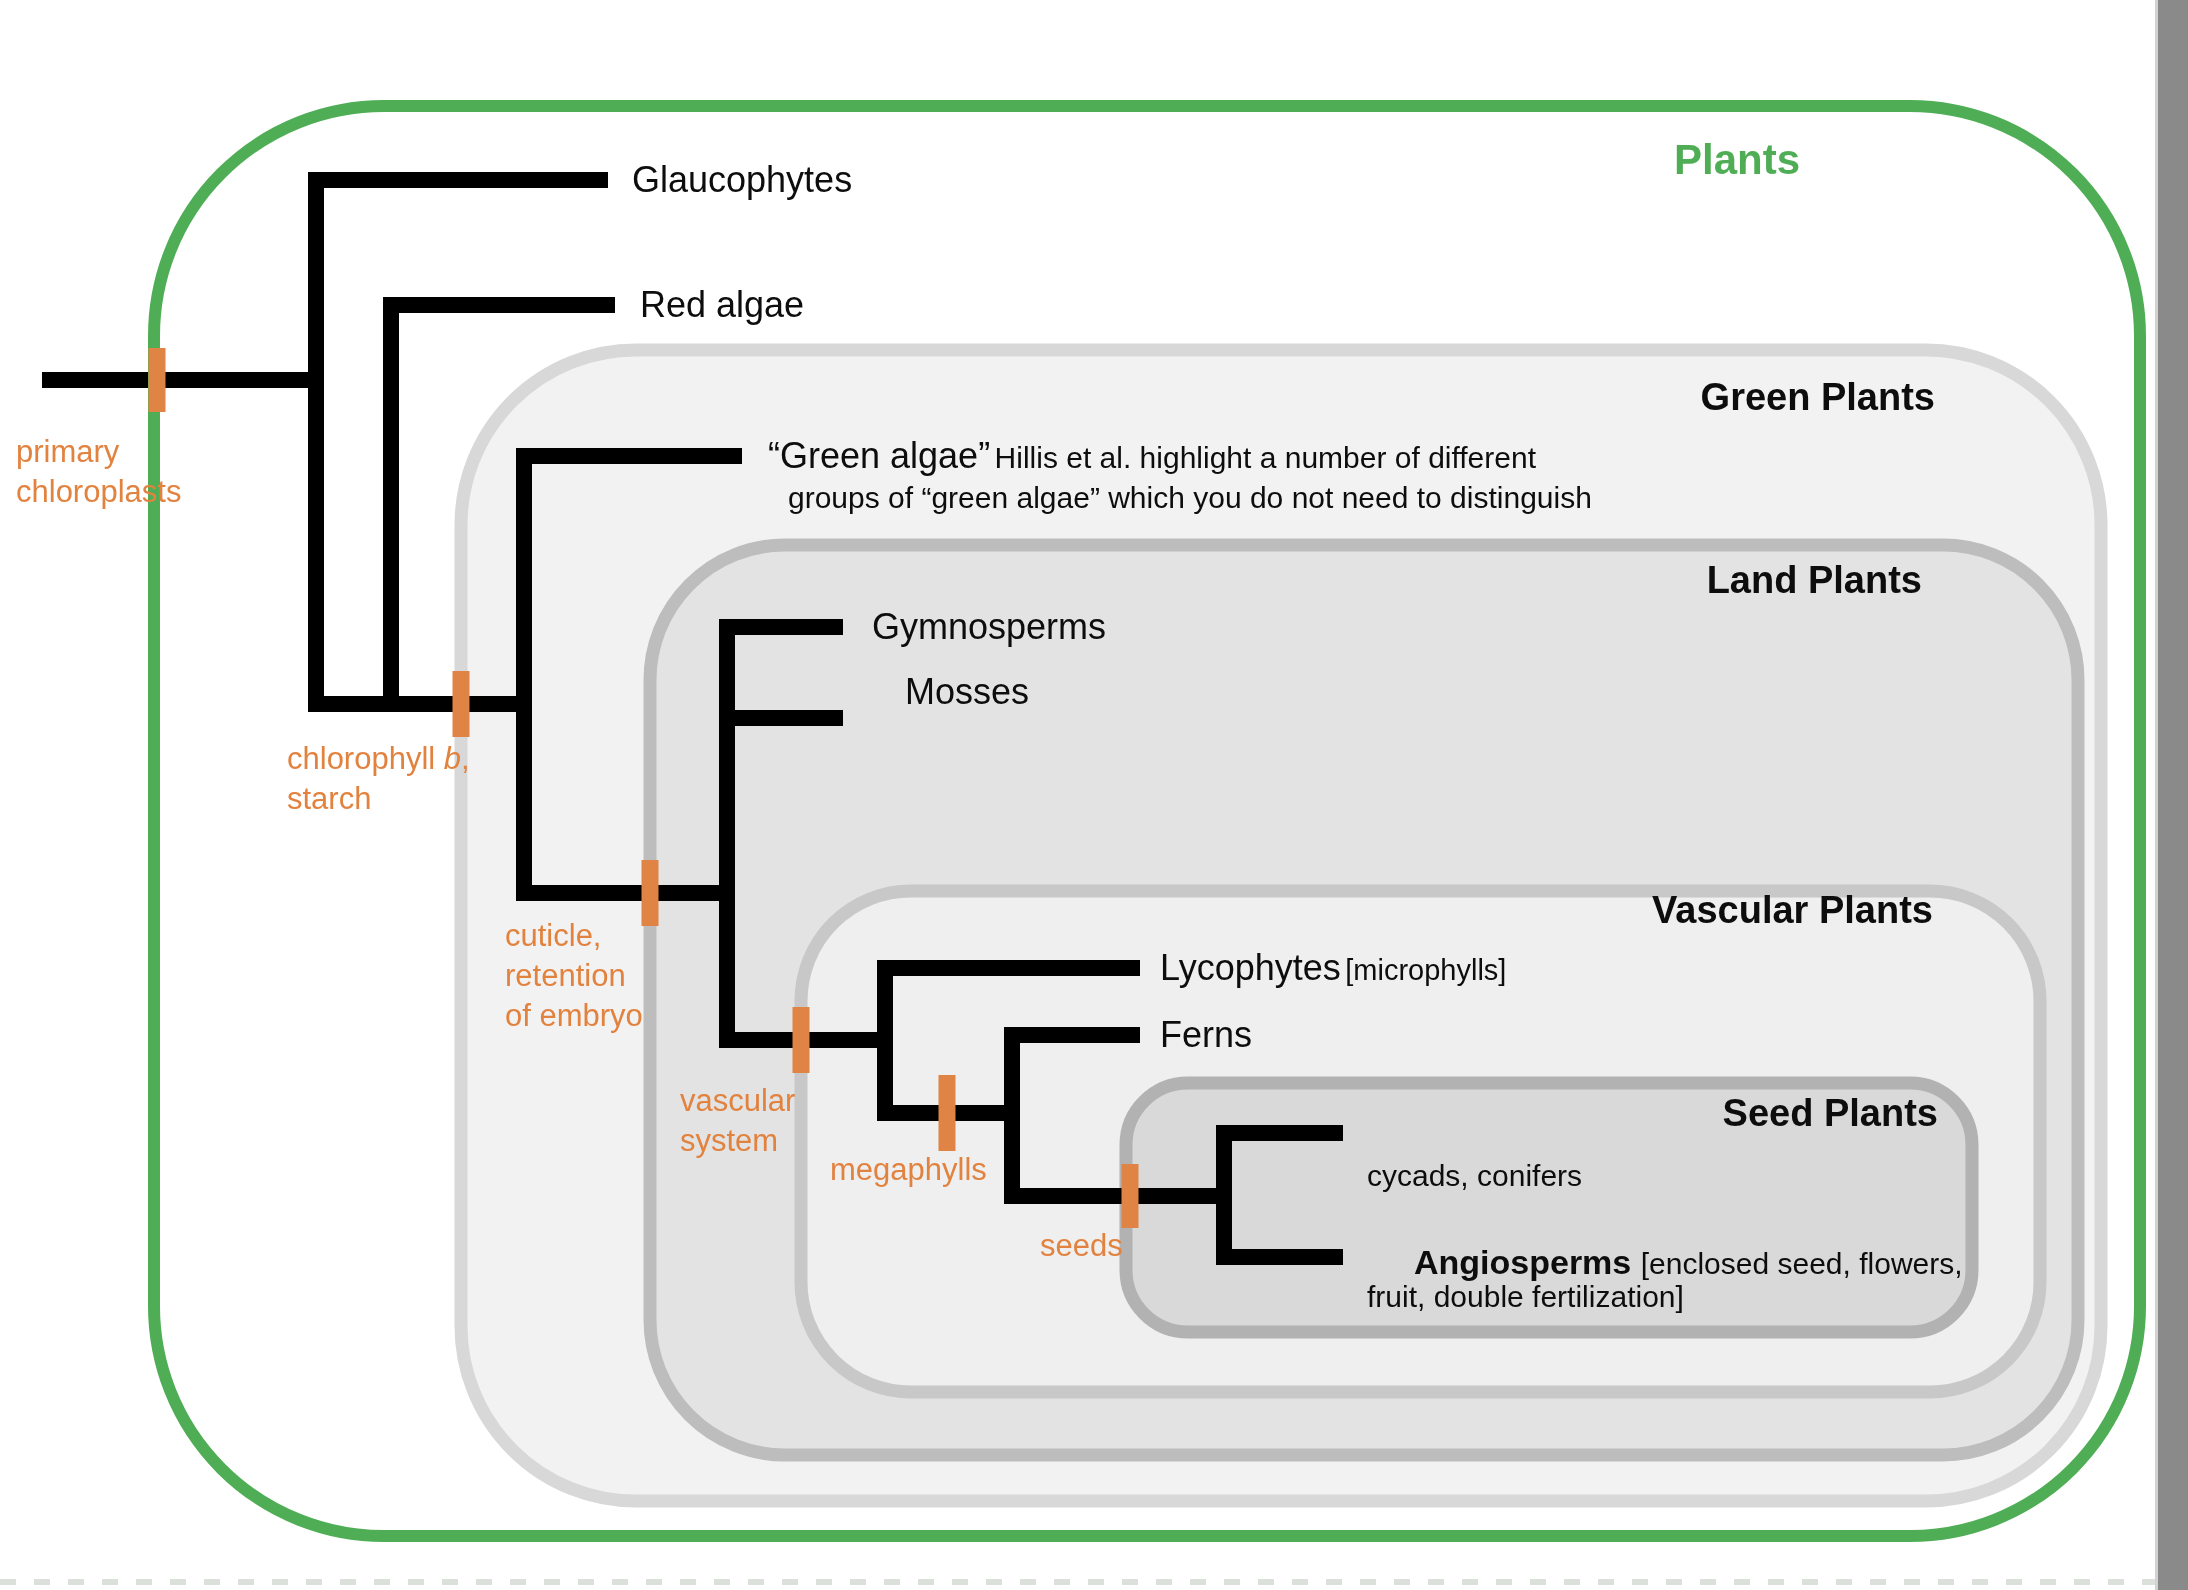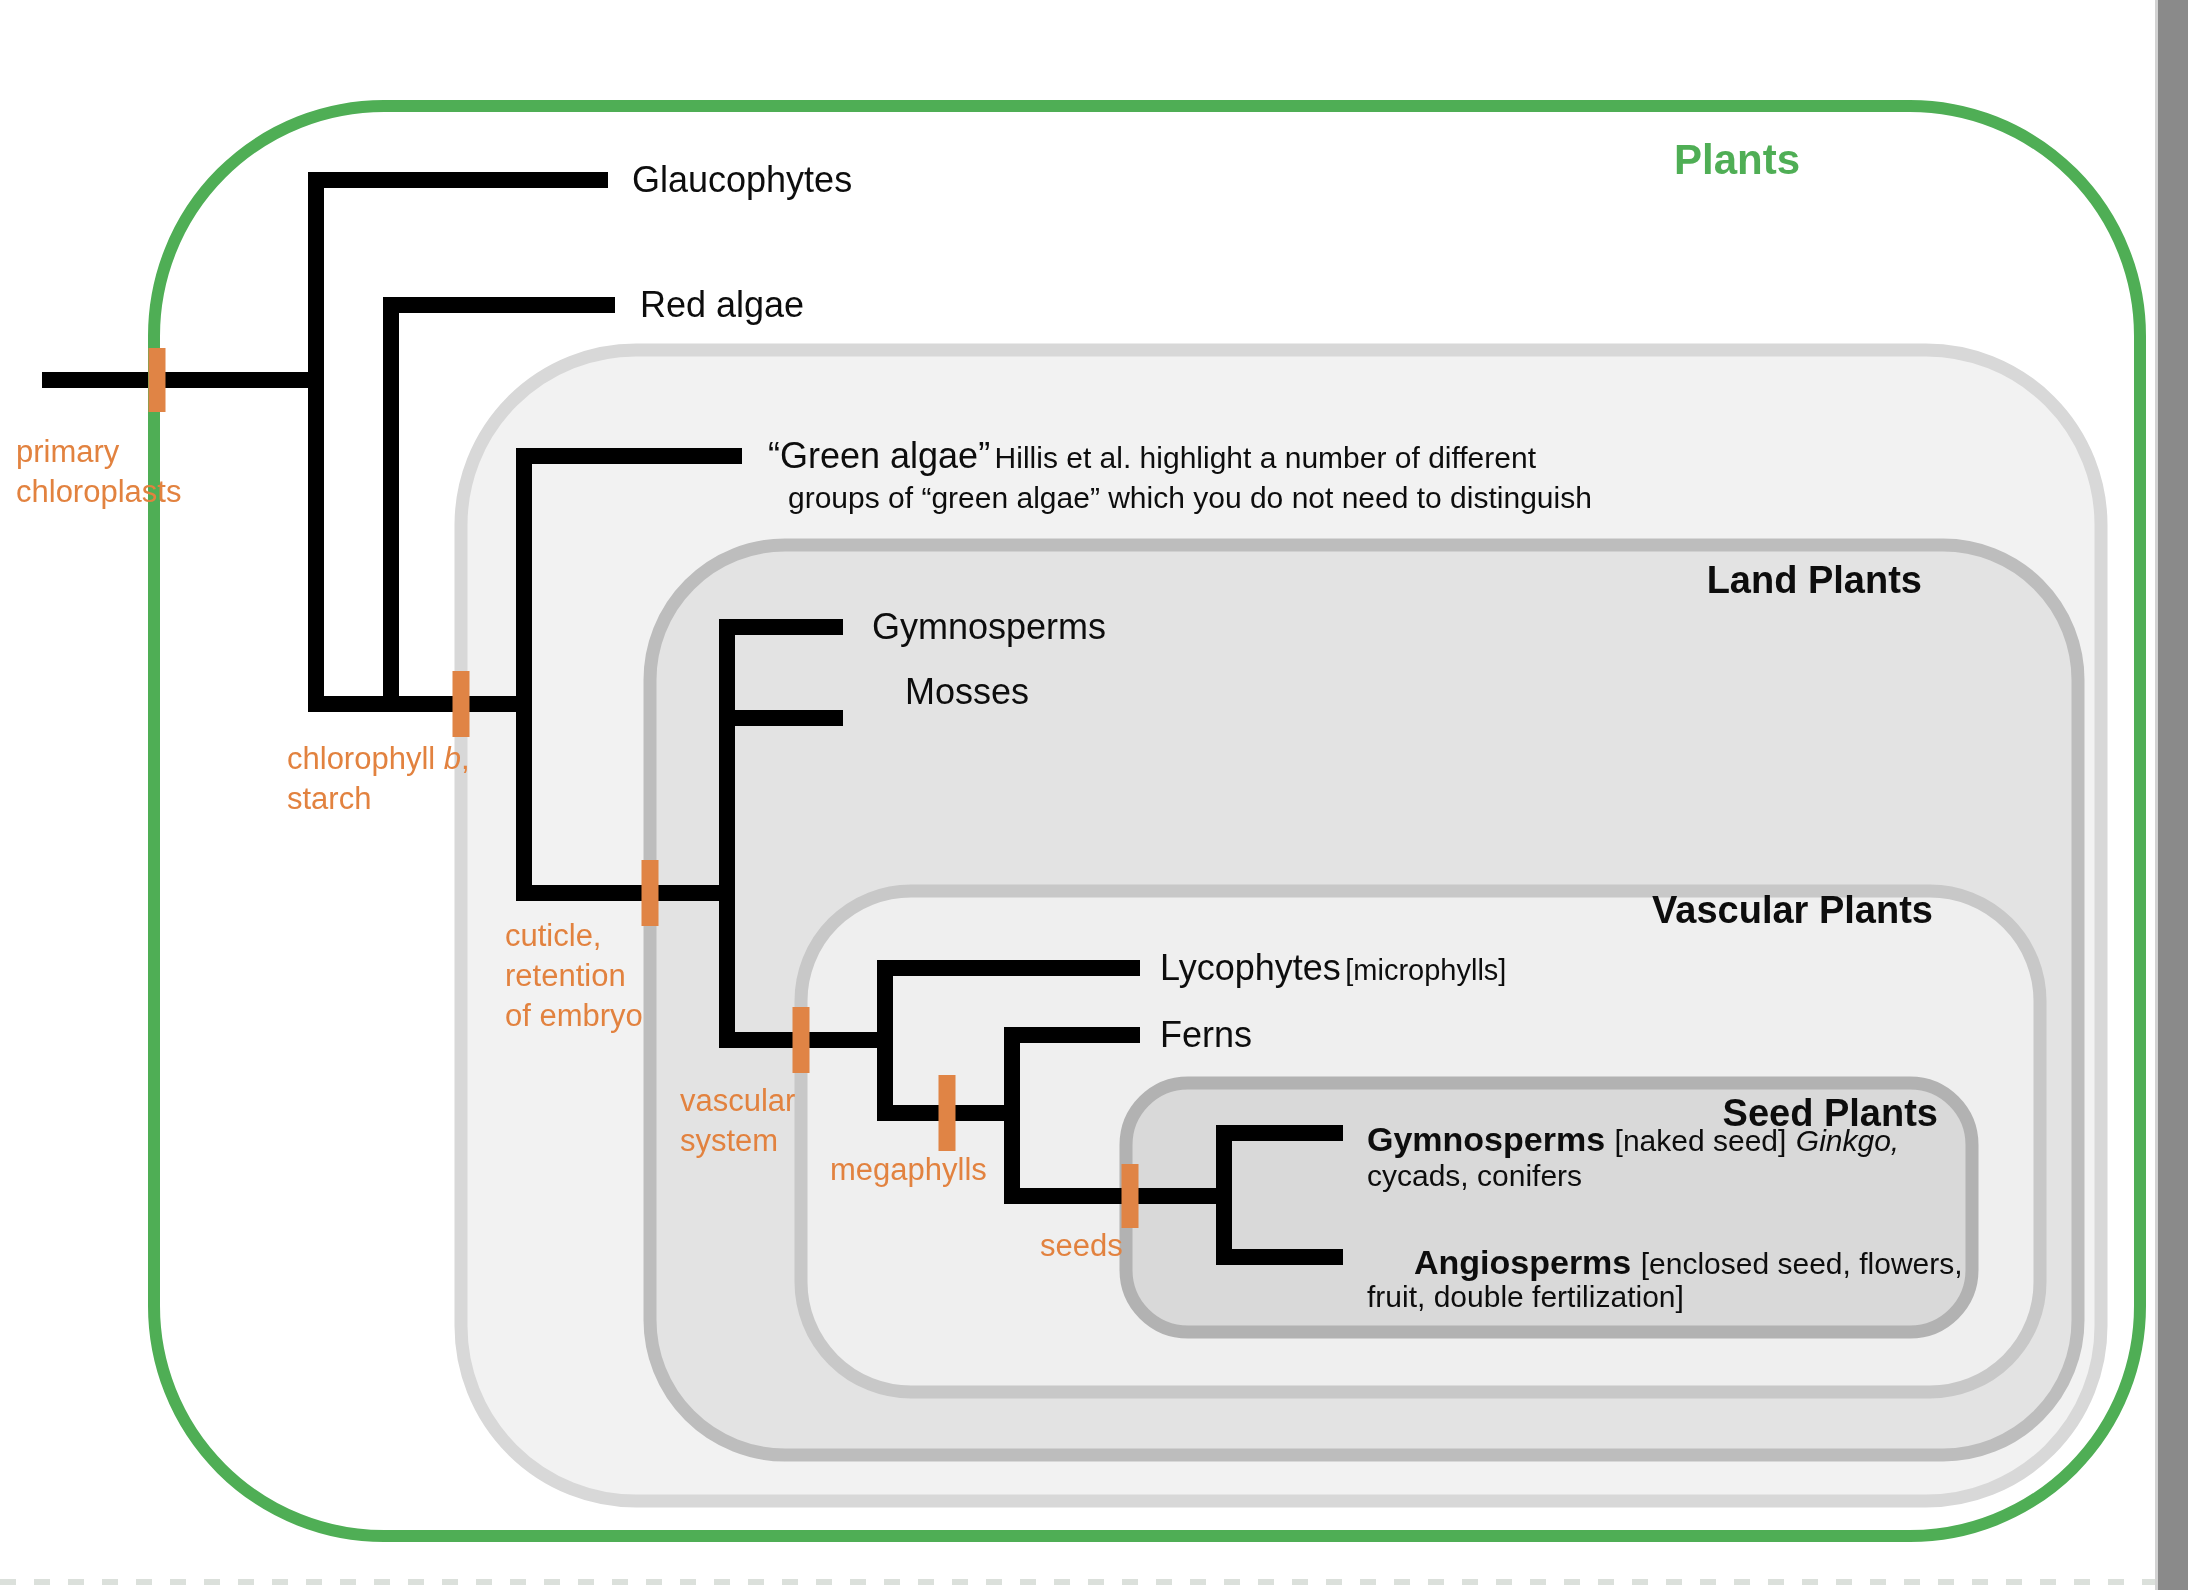--- a/index.html
+++ b/index.html
@@ -54,20 +54,21 @@
       <rect x="641.5" y="860" width="17" height="66"></rect>
       <rect x="792.5" y="1007" width="17" height="66"></rect>
       <rect x="938.5" y="1075" width="17" height="76"></rect>
       <rect x="1121.5" y="1164" width="17" height="64"></rect>
     </g>
 
     <line x1="0" y1="1582" x2="2158" y2="1582" stroke="#d0d6d0" stroke-width="6" stroke-dasharray="16 18" opacity="0.75"></line>
   </svg>
 
   <div class="txt plants-label" style="left:1500px;top:160px;width:300px;">Plants</div>
+  <div class="txt boxlabel" style="left:1535px;top:397px;width:400px;">Green Plants</div>
   <div class="txt boxlabel" style="left:1522px;top:580px;width:400px;">Land Plants</div>
   <div class="txt boxlabel" style="left:1483px;top:910px;width:450px;">Vascular Plants</div>
   <div class="txt boxlabel" style="left:1538px;top:1113px;width:400px;">Seed Plants</div>
 
   <div class="txt taxon" style="left:632px;top:180px;">Glaucophytes</div>
   <div class="txt taxon" style="left:640px;top:305px;">Red algae</div>
 
   <div class="txt" style="left:768px;top:456px;">
     <span class="taxon">“Green algae”</span>
     <span class="note">Hillis et al. highlight a number of different</span>
@@ -76,25 +77,20 @@
 
   <div class="txt taxon" style="left:872px;top:627px;">Gymnosperms</div>
   <div class="txt taxon" style="left:872px;top:692px;margin-left:33px;">Mosses</div>
 
   <div class="txt" style="left:1160px;top:968px;">
     <span class="taxon">Lycophytes</span>
     <span class="note-sm">[microphylls]</span>
   </div>
   <div class="txt taxon" style="left:1160px;top:1035px;">Ferns</div>
 
-  <div class="txt" style="left:1367px;top:1139px;font-size:34px;">
-    <span style="font-weight:700;">Gymnosperms</span>
-    <span class="note">[naked seed]</span>
-    <span class="note it">Ginkgo,</span>
-  </div>
   <div class="txt note" style="left:1367px;top:1176px;">cycads, conifers</div>
 
   <div class="txt" style="left:1414px;top:1262px;font-size:34px;">
     <span style="font-weight:700;">Angiosperms</span>
     <span class="note">[enclosed seed, flowers,</span>
   </div>
   <div class="txt note" style="left:1367px;top:1297px;">fruit, double fertilization]</div>
 
   <div class="trait" style="left:16px;top:432px;">
     <div>primary</div>

